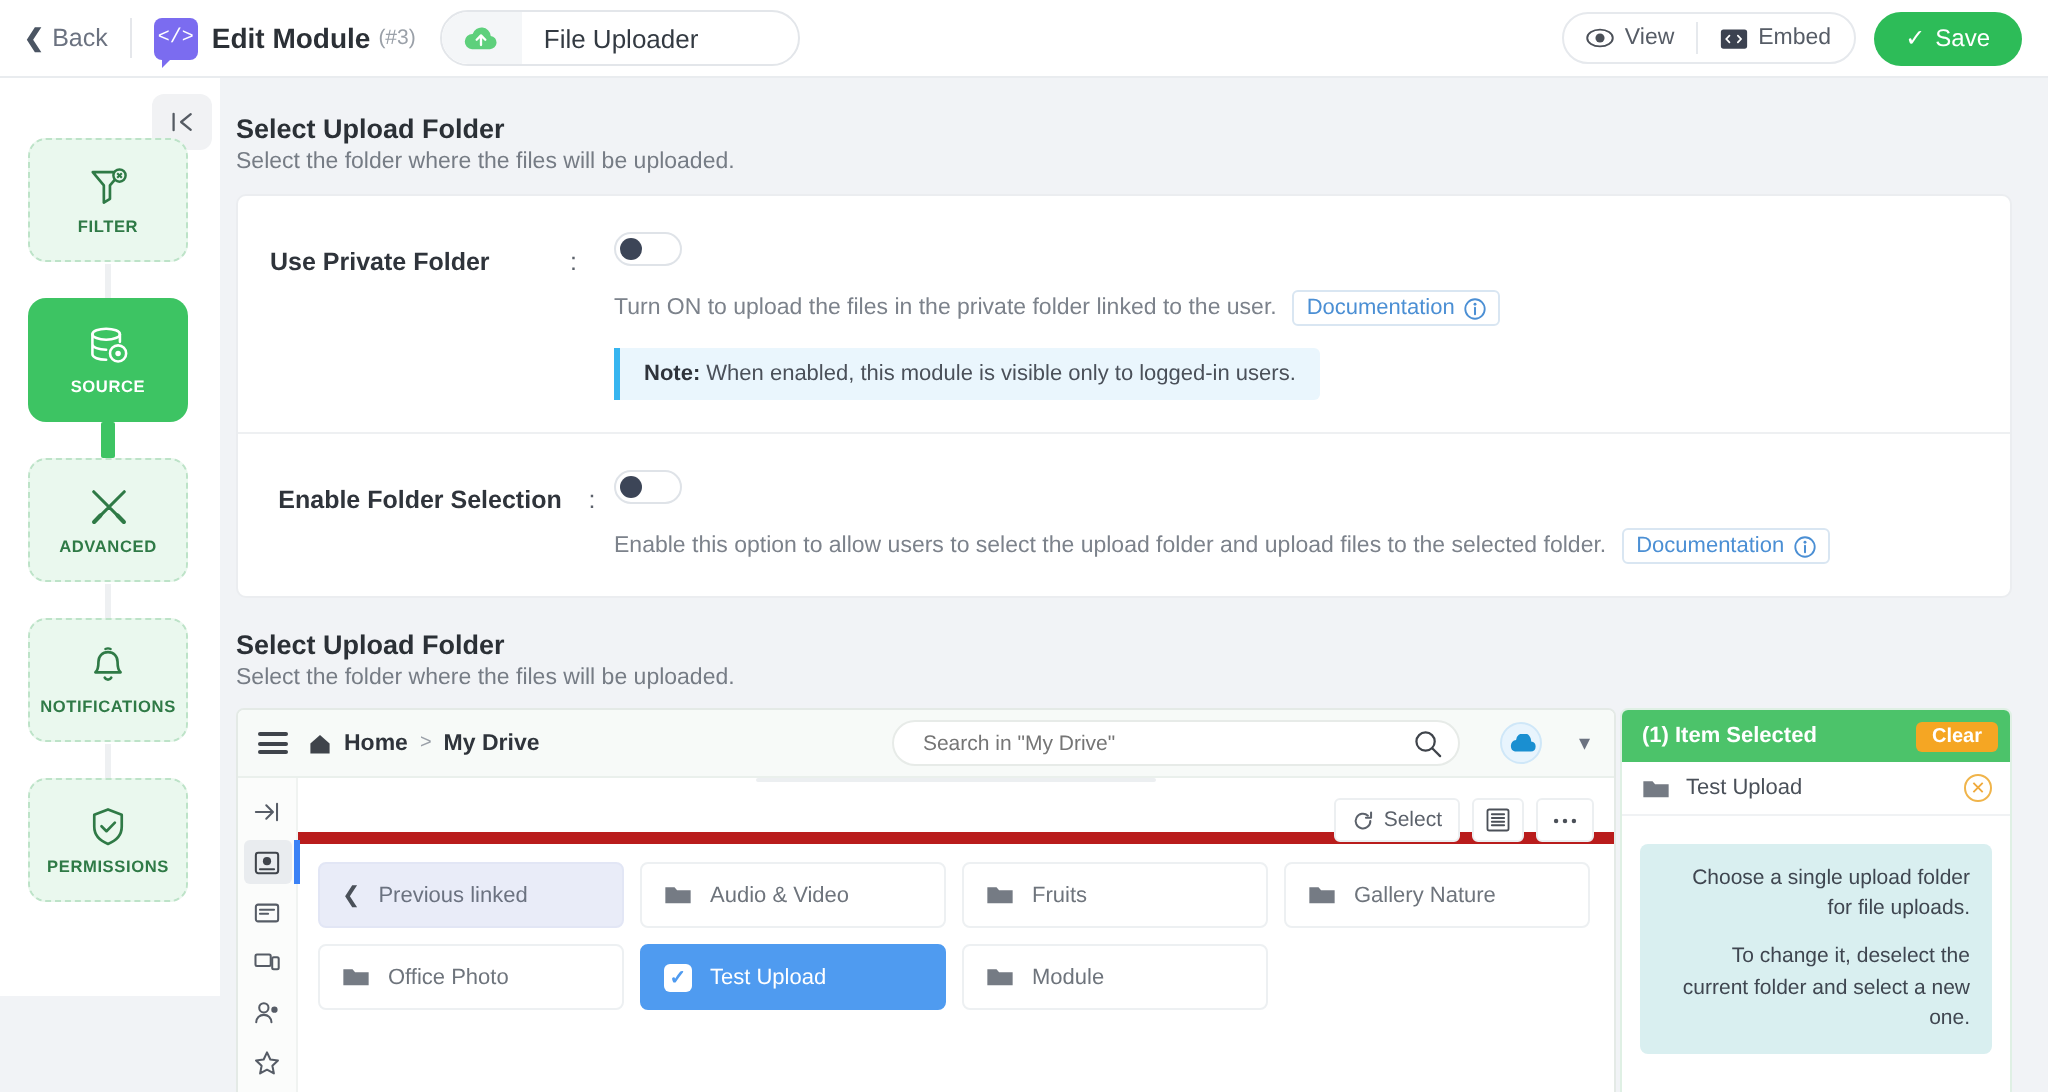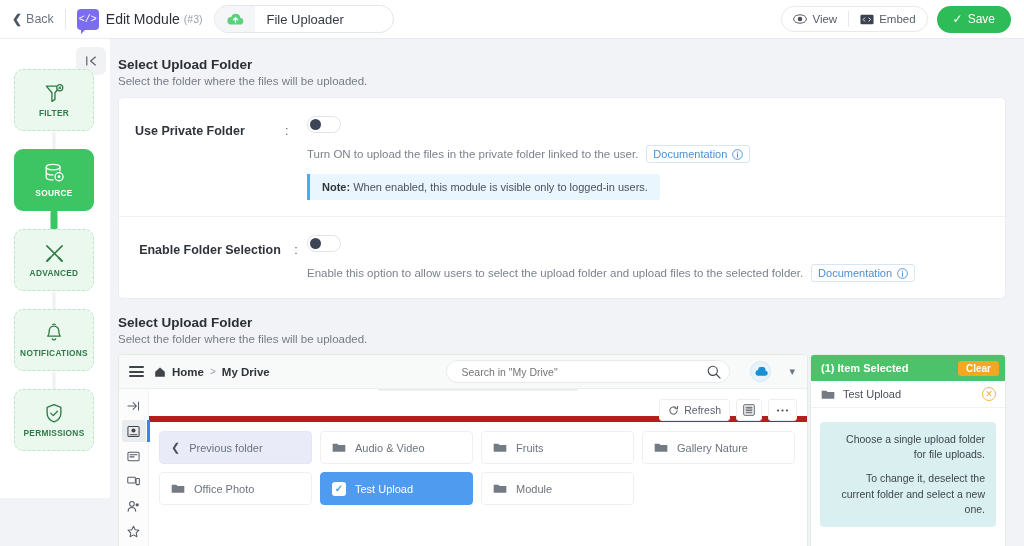--- a/index.html
+++ b/index.html
@@ -26,21 +26,21 @@
   .topdiv { width: 1px; height: 20px; background: #e5e7eb; margin: 0 11px; }
   .code-badge {
     width: 22px; height: 21px; border-radius: 4px; background: #7b6cf0;
     position: relative; display: flex; align-items: center; justify-content: center;
     color: #fff; font-size: 10px; font-family: "Liberation Mono", monospace;
   }
   .code-badge::after {
     content: ""; position: absolute; bottom: -4px; left: 4px;
     border-left: 5px solid #7b6cf0; border-bottom: 5px solid transparent;
   }
-  .edit-title { font-size: 14px; font-weight: normal; color: #2b3036; margin-left: 7px; }
+  .edit-title { font-size: 14px; font-weight: bold; color: #2b3036; margin-left: 7px; }
   .edit-num { font-size: 10.5px; color: #9aa0a8; margin-left: 4px; }
   .module-pill {
     margin-left: 12px; height: 28px; width: 180px;
     border: 1px solid #e3e6ea; border-radius: 14px; background: #fff;
     display: flex; align-items: center; overflow: hidden;
   }
   .module-pill-icon {
     width: 40px; height: 26px; background: #f4f6f8;
     display: flex; align-items: center; justify-content: center;
     border-radius: 13px 0 0 13px;
@@ -523,21 +523,21 @@
                   <span>▾</span>
                 </span>
               </div>
 
               <div class="fb-actions">
                 <div class="act-btn">
                   <svg width="11" height="11" viewBox="0 0 12 12">
                     <path d="M10 6a4 4 0 1 1-1.3-2.9" fill="none" stroke="#5c626b" stroke-width="1.1" stroke-linecap="round"></path>
                     <path d="M10.4 1.4v2.8H7.6" fill="none" stroke="#5c626b" stroke-width="1.1" stroke-linecap="round" stroke-linejoin="round"></path>
                   </svg>
-                  <span>Refresh</span>
+                  <span>Select</span>
                 </div>
                 <div class="act-btn" style="padding:0 6px;">
                   <svg width="12" height="12" viewBox="0 0 13 13">
                     <rect x="0.8" y="0.8" width="11.4" height="11.4" rx="1" fill="none" stroke="#4b5058" stroke-width="1"></rect>
                     <path d="M3.2 3.4h6.6M3.2 5.4h6.6M3.2 7.4h6.6M3.2 9.4h6.6" stroke="#4b5058" stroke-width="1.1" stroke-linecap="round"></path>
                   </svg>
                 </div>
                 <div class="act-btn" style="padding:0 7px;">
                   <svg width="13" height="5" viewBox="0 0 14 5">
                     <circle cx="2.2" cy="2.5" r="1.2" fill="#4b5058"></circle>
@@ -545,21 +545,21 @@
                     <circle cx="11.8" cy="2.5" r="1.2" fill="#4b5058"></circle>
                   </svg>
                 </div>
               </div>
             </div>
 
             <div class="fb-grid">
 
               <div class="fitem prev">
                 <span style="font-size:11px;color:#4a5059;">❮</span>
-                <span>Previous folder</span>
+                <span>Previous linked</span>
               </div>
 
               <div class="fitem">
                 <svg width="14" height="11" viewBox="0 0 15 12">
                   <path d="M0.6 1.8h5l1.4 1.6h7.4v7.1H0.6z" fill="#757b84"></path>
                 </svg>
                 <span>Audio &amp; Video</span>
               </div>
 
               <div class="fitem">

